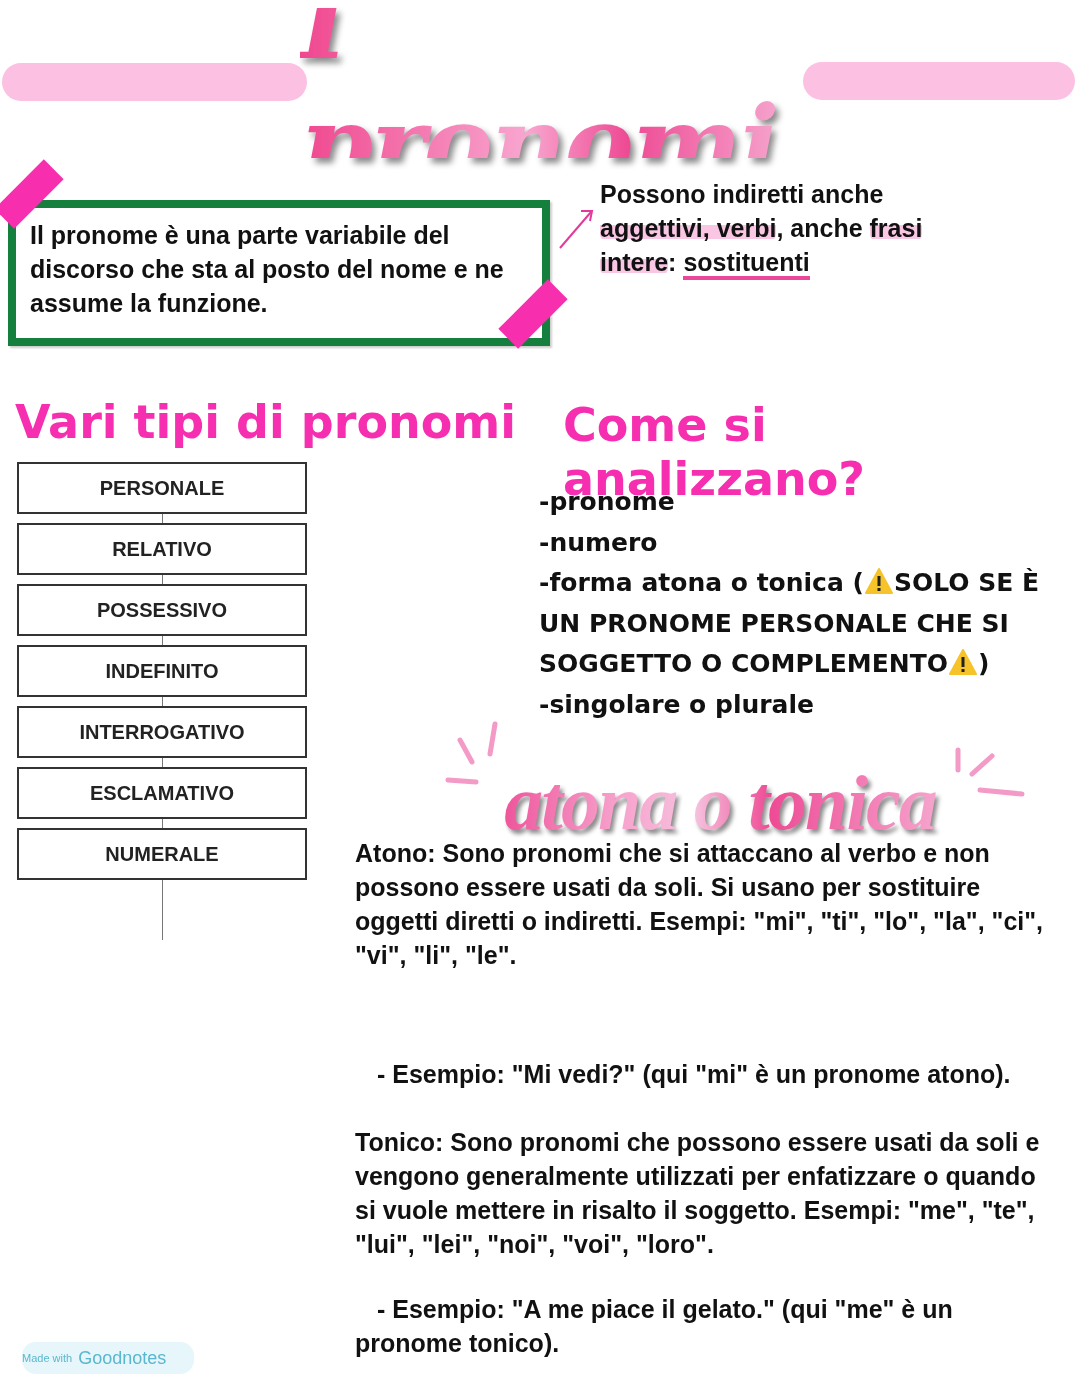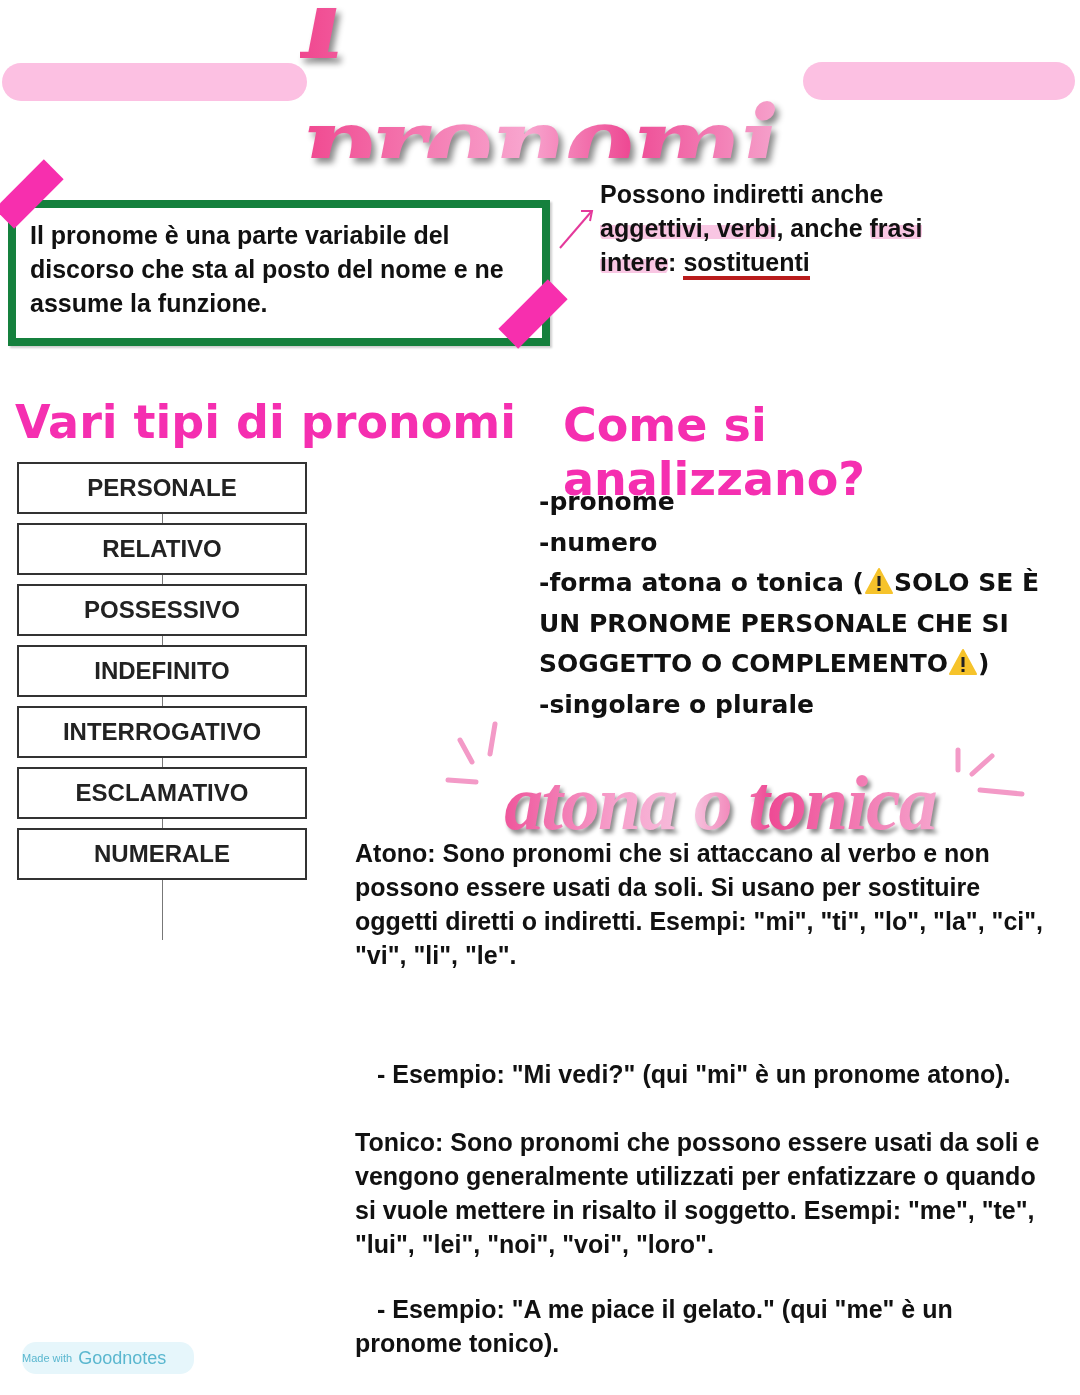--- a/index.html
+++ b/index.html
@@ -39,39 +39,39 @@
   .tape.br { left: 498px; top: 300px; }
 
   
   .arrow { position: absolute; left: 557px; top: 204px; width: 40px; height: 46px; }
   .side-note {
     position: absolute; left: 600px; top: 177px; width: 400px;
     font-family: "Liberation Sans", sans-serif; font-weight: bold;
     font-size: 25px; line-height: 34px; color: #111;
   }
   .hl { background: linear-gradient(transparent 40%, #f9c6e3 40%, #f9c6e3 90%, transparent 90%); border-radius: 8px; }
-  .ul { border-bottom: 4px solid #b91c1c; }
+  .ul { border-bottom: 4px solid #ec4899; }
 
   
   .h-pink {
     position: absolute; font-family: "DejaVu Sans", sans-serif; font-weight: bold;
     color: #f52fb0; font-size: 46px; letter-spacing: 0px;
   }
   .h-types { left: 15px; top: 395px; }
   .h-analyze { left: 563px; top: 398px; }
 
   
   .types { position: absolute; left: 17px; top: 462px; width: 290px; }
   .types .line { position: absolute; left: 145px; top: 0; width: 1px; height: 478px; background: #777; }
   .type-box {
     position: relative; height: 52px; margin-bottom: 9px;
     border: 2px solid #333; background: #fff;
     display: flex; align-items: center; justify-content: center;
     font-family: "Liberation Sans", sans-serif; font-weight: bold;
-    font-size: 24px; color: #222;
+    font-size: 20px; color: #222;
   }
 
   
   .analysis {
     position: absolute; left: 539px; top: 482px; width: 520px;
     font-family: "DejaVu Sans", sans-serif; font-weight: bold;
     font-size: 25px; line-height: 40.5px; color: #111;
   }
   .warn { display: inline-block; width: 30px; height: 28px; vertical-align: -4px; }
 

